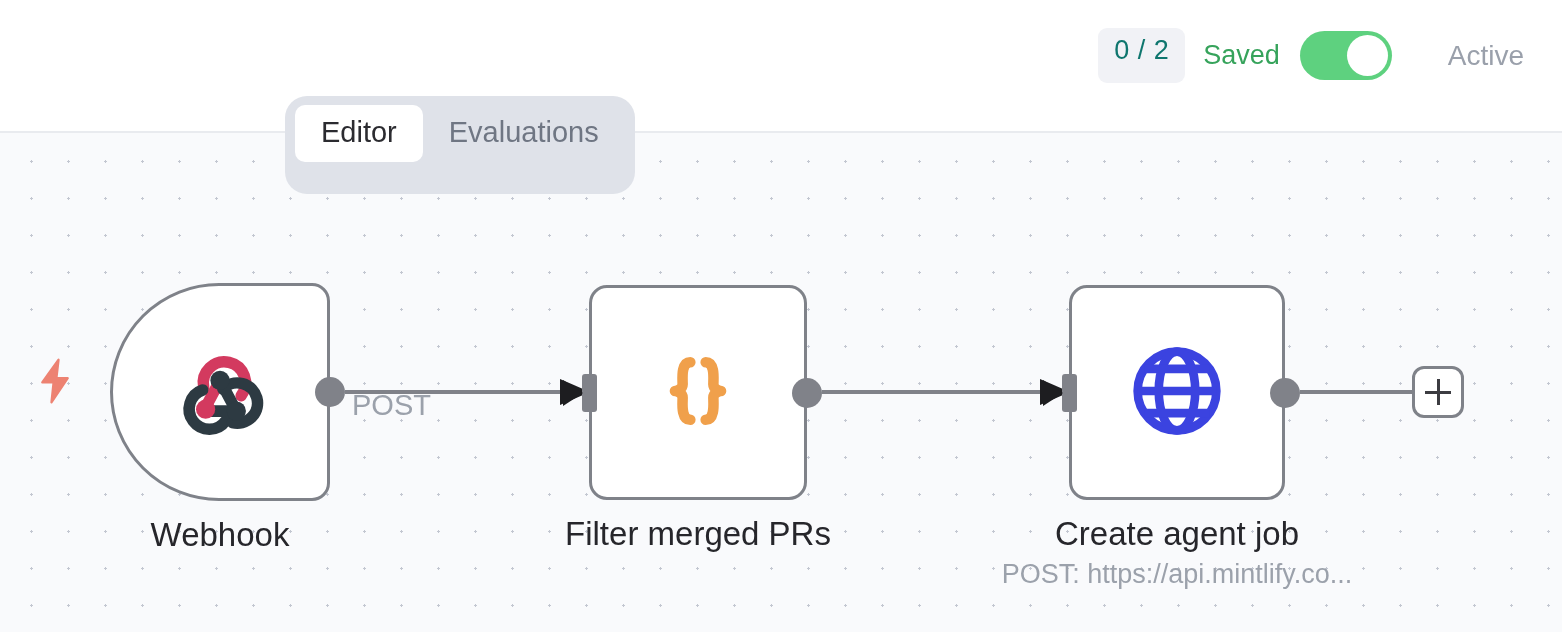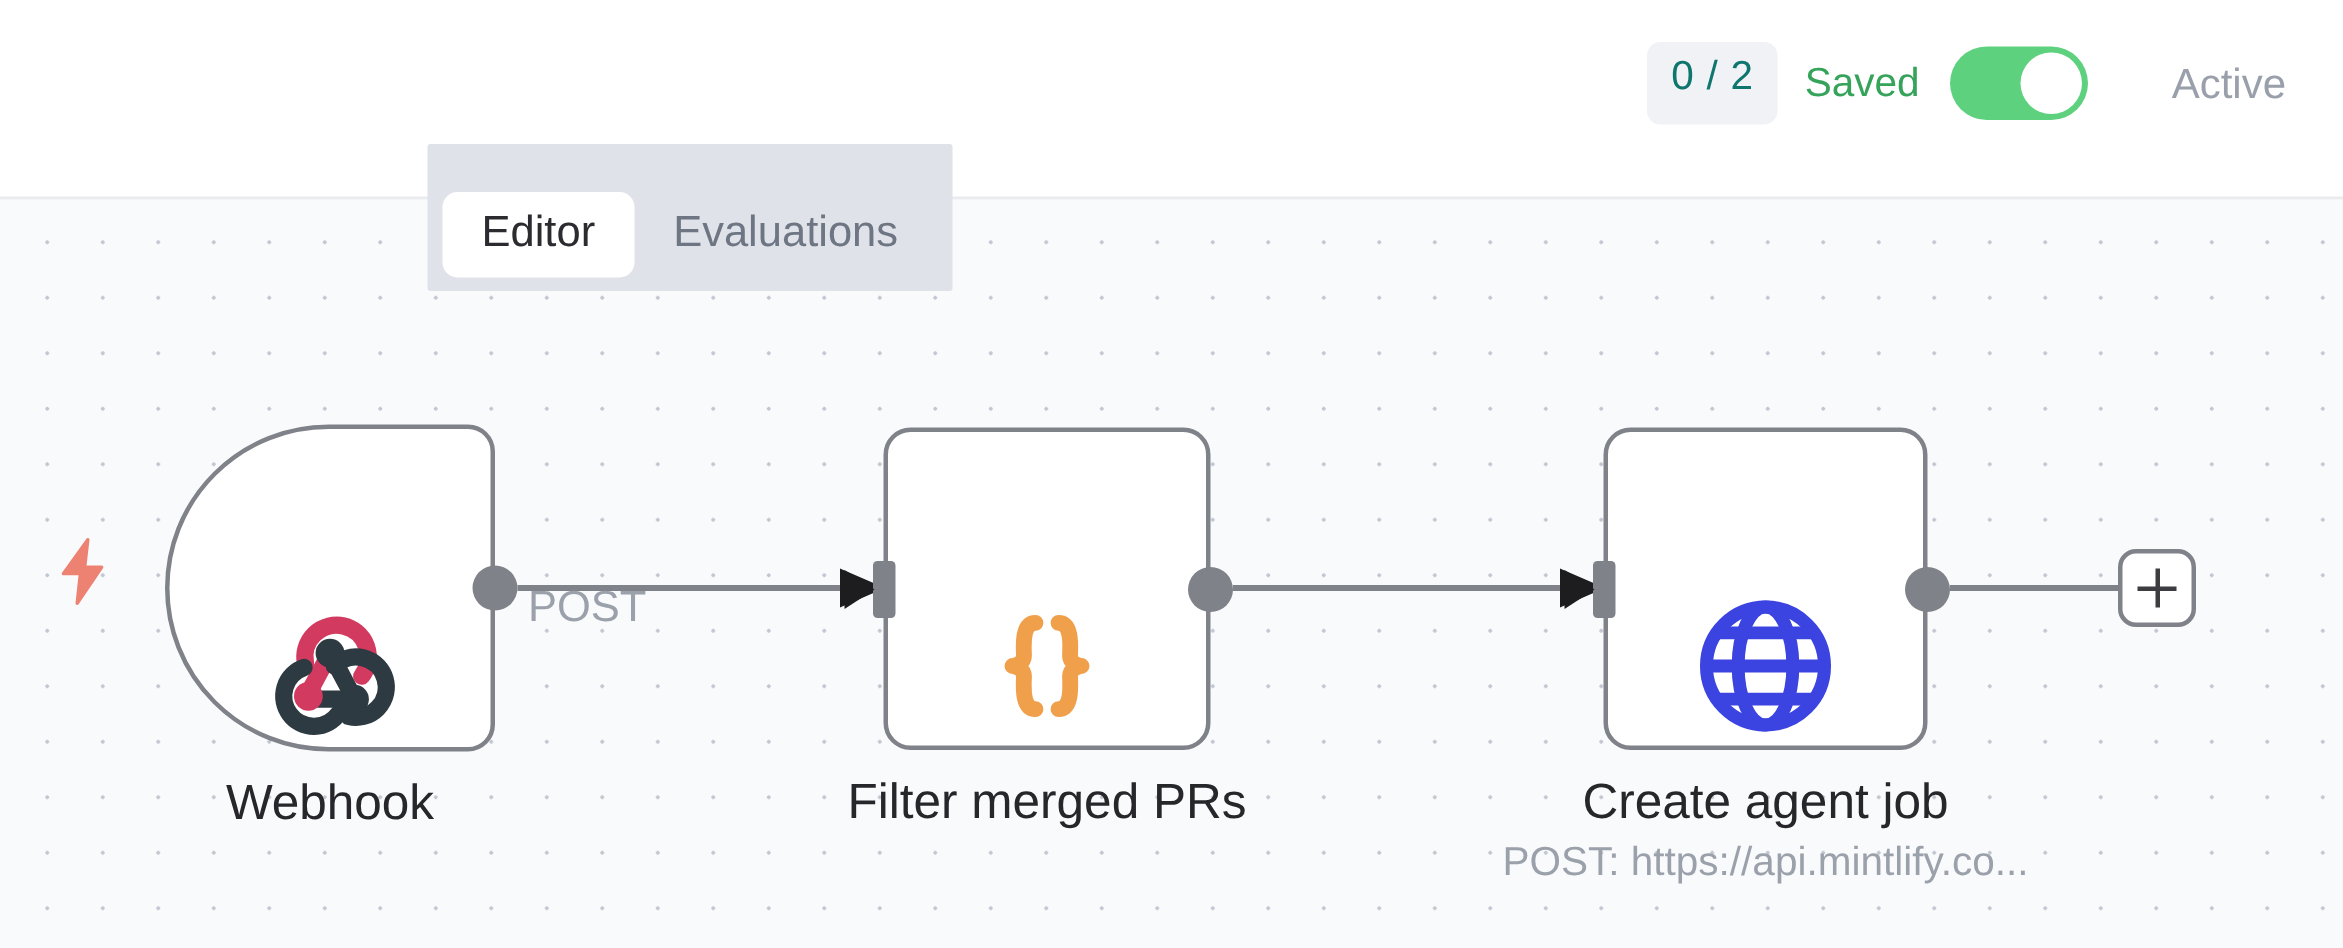--- a/index.html
+++ b/index.html
@@ -93,23 +93,23 @@
     line-height: 1;
   }
 
   
   .tabbar {
     position: absolute;
     left: 285px;
     top: 96px;
     height: 98px;
     background: #dfe2e9;
-    border-radius: 2px;
+    border-radius: 22px;
     display: flex;
-    align-items: flex-end;
+    align-items: flex-start;
     padding: 9px 10px;
     z-index: 40;
   }
   .tab {
     font-size: 29px;
     color: #6f7683;
     padding: 13px 26px 15px 26px;
     border-radius: 10px;
     line-height: 1;
     white-space: nowrap;
@@ -136,21 +136,21 @@
   
   .edges { position: absolute; left: 0; top: 0; width: 1562px; height: 499px; }
 
   
   .node {
     position: absolute;
     background: #ffffff;
     border: 3px solid #7f8289;
     border-radius: 18px;
     display: flex;
-    align-items: flex-end;
+    align-items: center;
     justify-content: center;
   }
   .node.trigger {
     border-radius: 109px 18px 18px 109px;
   }
 
   .node-label {
     position: absolute;
     top: 100%;
     left: 50%;

